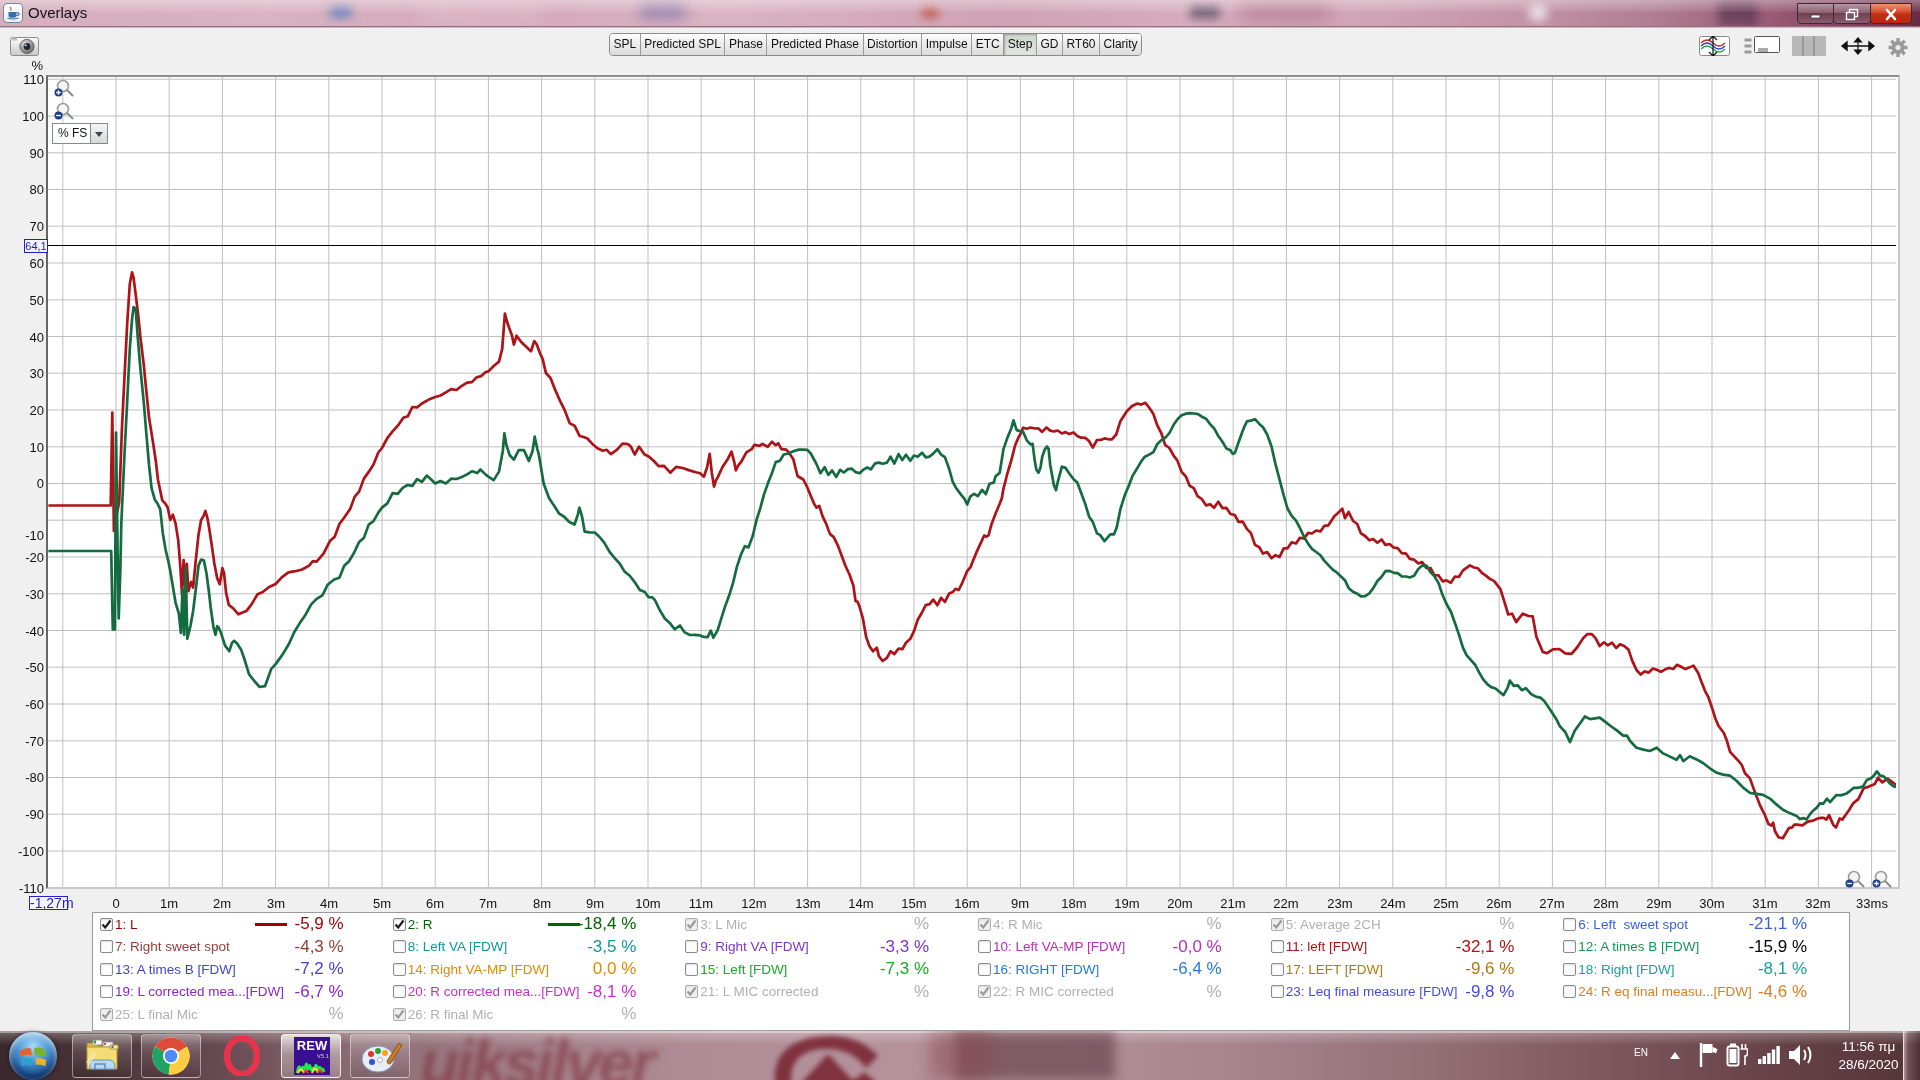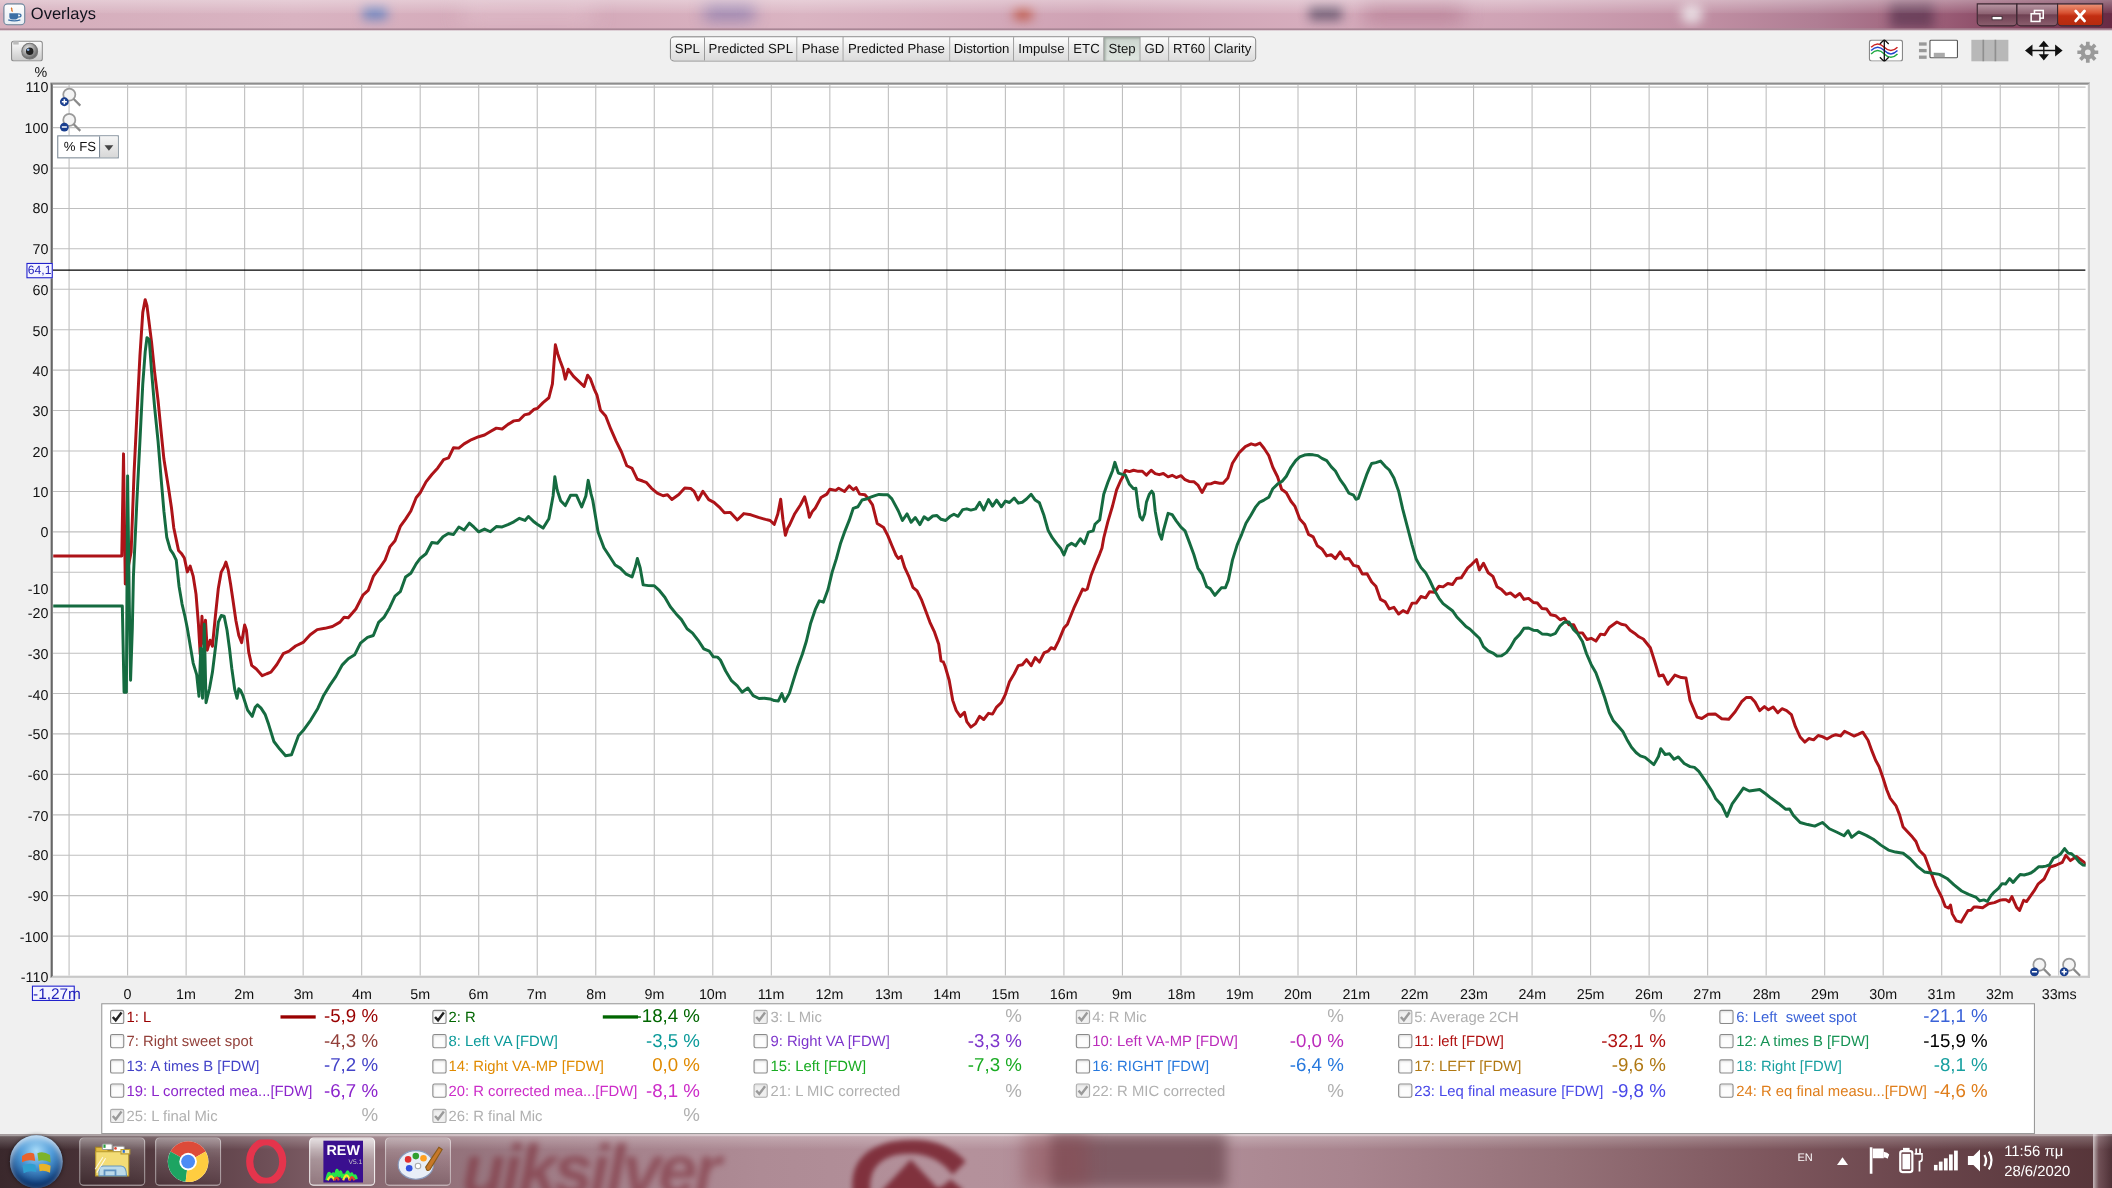--- a/index.html
+++ b/index.html
@@ -74,21 +74,21 @@
 #qblob2{position:absolute;left:930px;top:0px;width:60px;height:49px;background:#8a4a52;filter:blur(8px);z-index:1;opacity:.5}
 .tbtn{position:absolute;top:1034px;width:60px;height:44px;border:1px solid rgba(255,255,255,.45);border-radius:4px;
  background:linear-gradient(180deg,rgba(255,255,255,.30),rgba(255,255,255,.10) 42%,rgba(0,0,0,.10));z-index:2}
 .tbtn.active{background:linear-gradient(180deg,rgba(255,255,255,.75),rgba(255,255,255,.35) 45%,rgba(255,255,255,.18));
  border-color:rgba(255,255,255,.8)}
 #orb{position:absolute;left:9px;top:1032px;width:48px;height:48px;border-radius:50%;z-index:2;
  background:radial-gradient(circle at 50% 30%,#aadcf8 0%,#4e9ad8 35%,#1a4e8c 70%,#0c2750 100%);
  box-shadow:inset 0 3px 6px rgba(255,255,255,.8),inset 0 -4px 6px rgba(0,30,80,.6),0 0 4px rgba(0,0,0,.55)}
 #tray{position:absolute;left:1620px;top:1031px;width:300px;height:49px;z-index:3;color:#fff}
 #trayEN{position:absolute;left:14px;top:16px;font-size:10px;color:#fff}
-#clock{position:absolute;left:202px;top:7px;width:93px;font-size:13.5px;line-height:18px;letter-spacing:0px}
+#clock{position:absolute;left:202px;top:7px;width:93px;text-align:center;font-size:13.5px;line-height:18px;letter-spacing:0px}
 #showdesk{position:absolute;left:1903px;top:1031px;width:17px;height:49px;z-index:4;
  background:linear-gradient(90deg,rgba(255,255,255,.5) 0%,rgba(160,130,140,.35) 25%,rgba(70,45,52,.45) 100%);border-left:1px solid #e8e0e4}
 </style></head><body>
 <div id="titlebar">
     <div id="tblob3"></div>
     <div id="tblob1"></div>
     <div id="tblob2"></div>
     <div class="tb" style="left:330px;top:6px;width:22px;height:12px;background:#7288c0"></div>
     <div class="tb" style="left:922px;top:8px;width:16px;height:10px;background:#c05a4a"></div>
     <div class="tb" style="left:1528px;top:4px;width:20px;height:18px;background:#e8dce2;border-radius:50%"></div>

